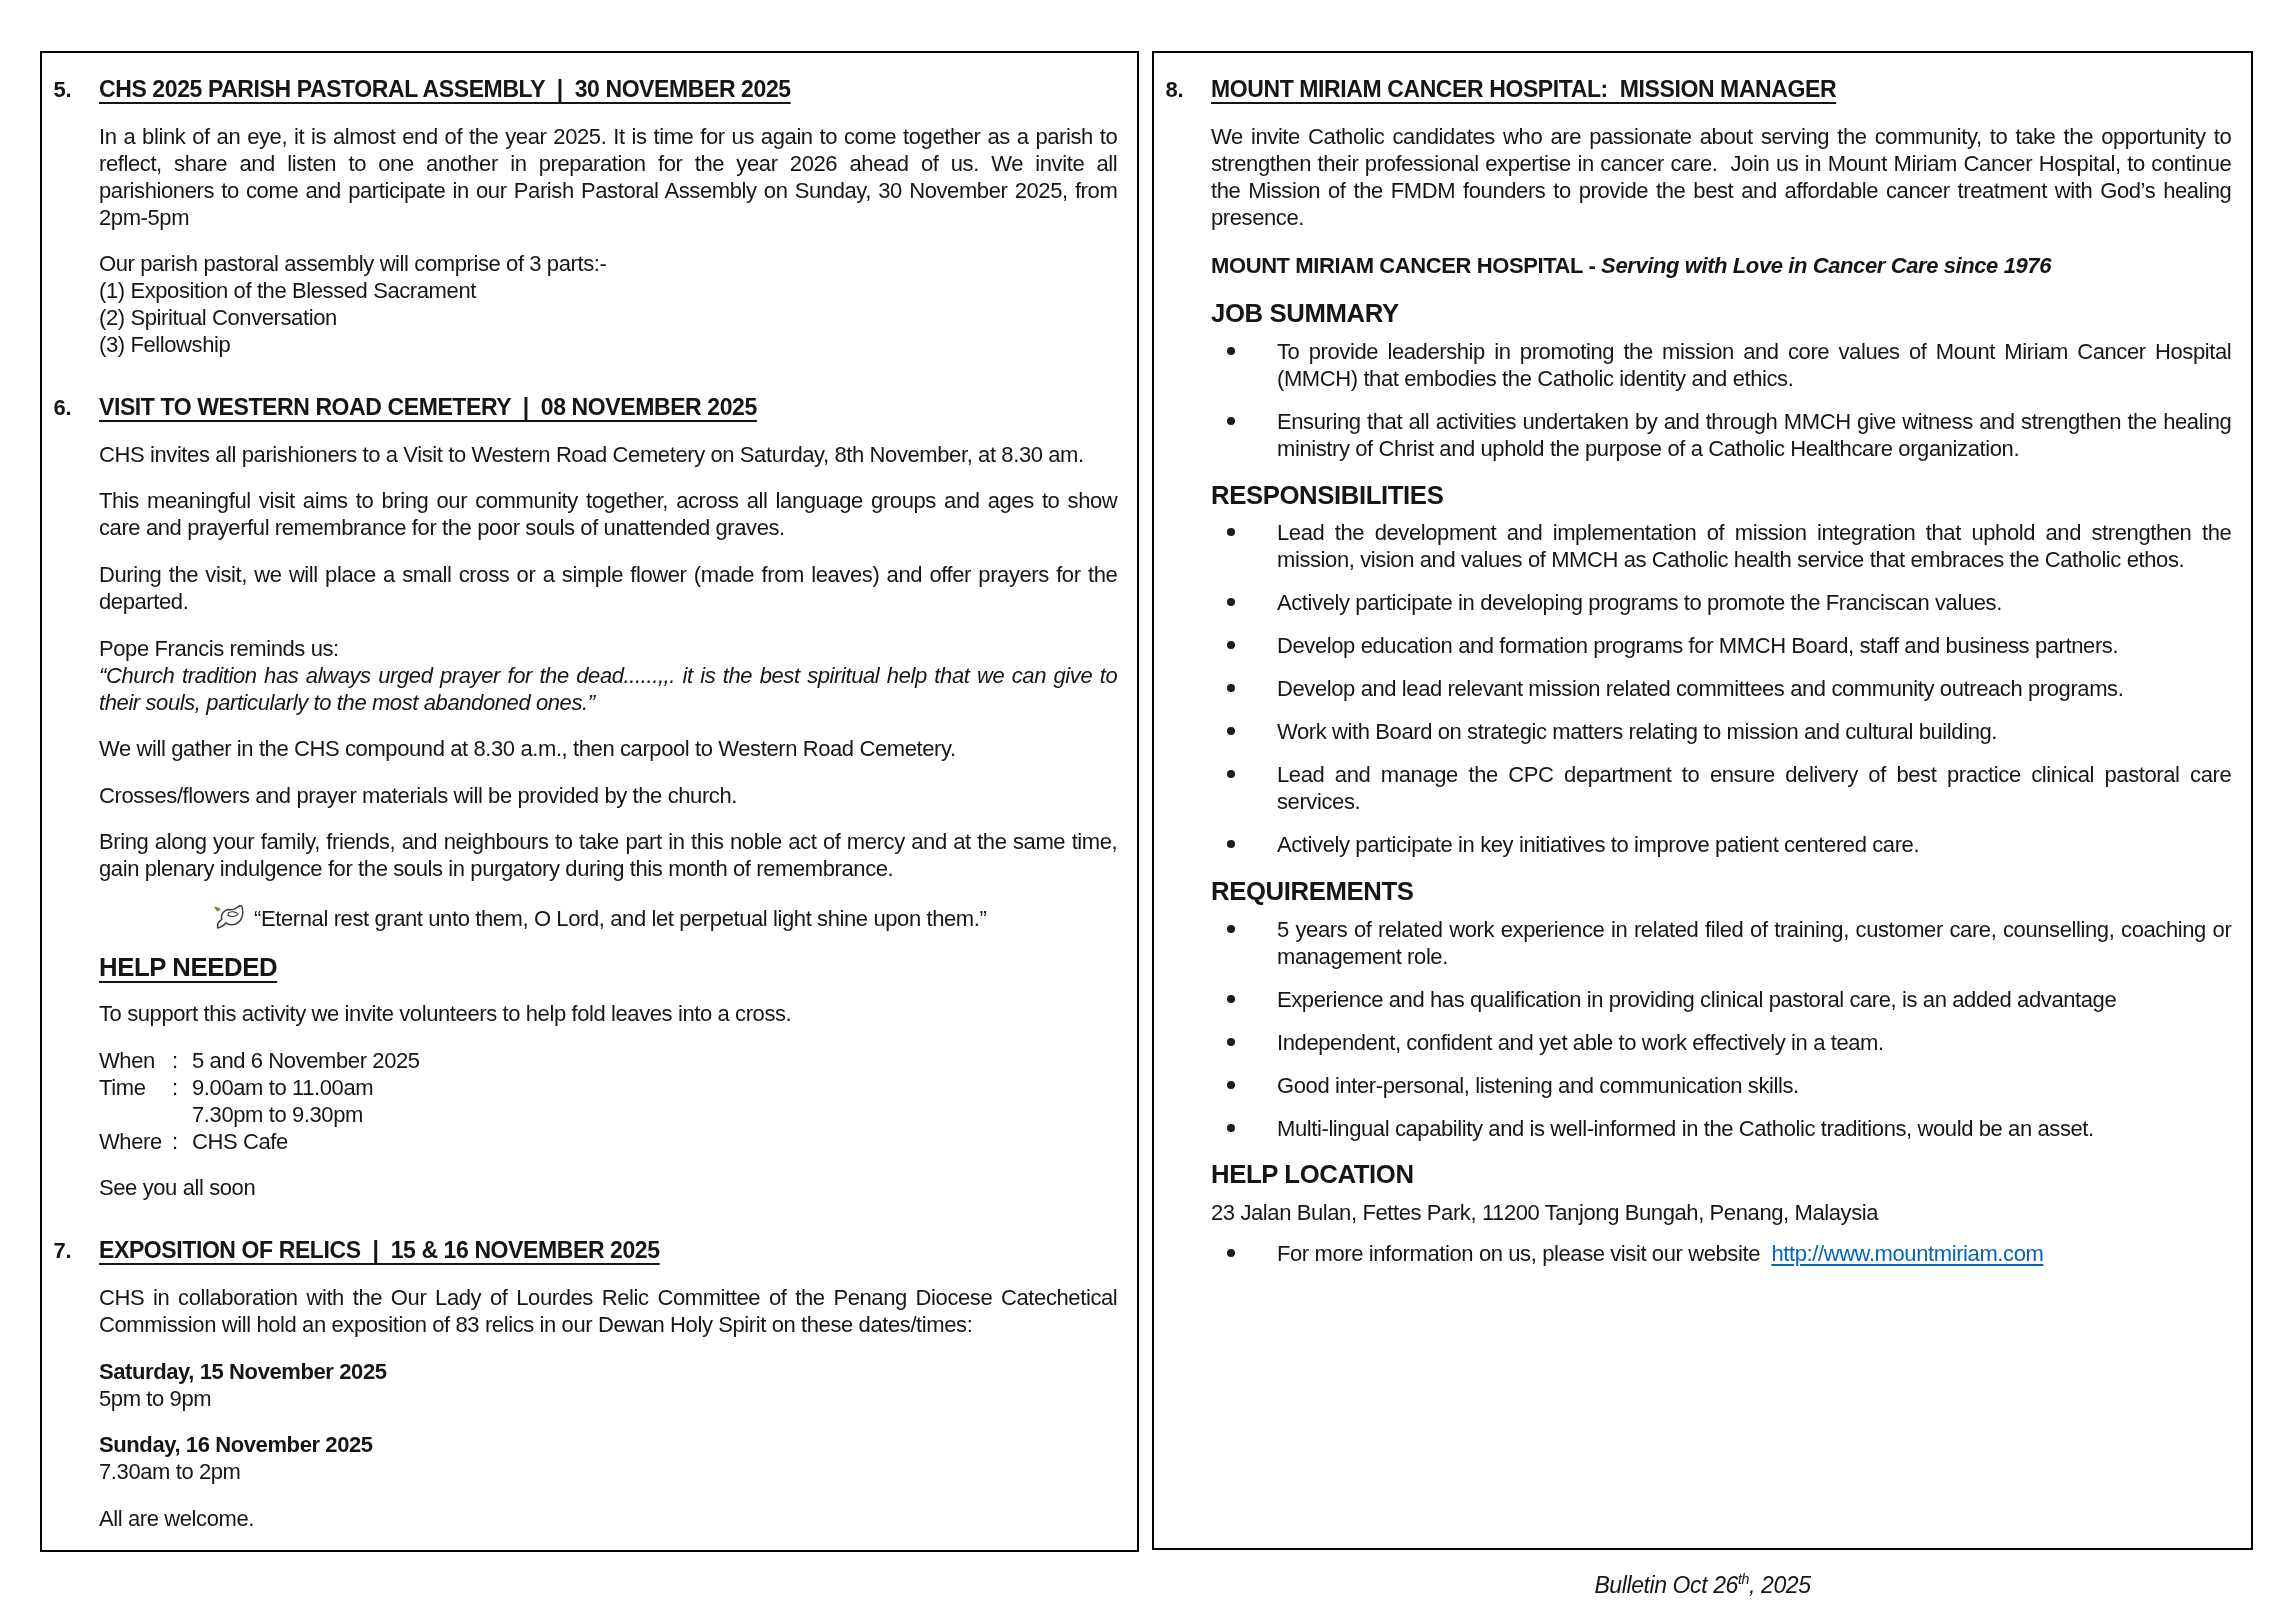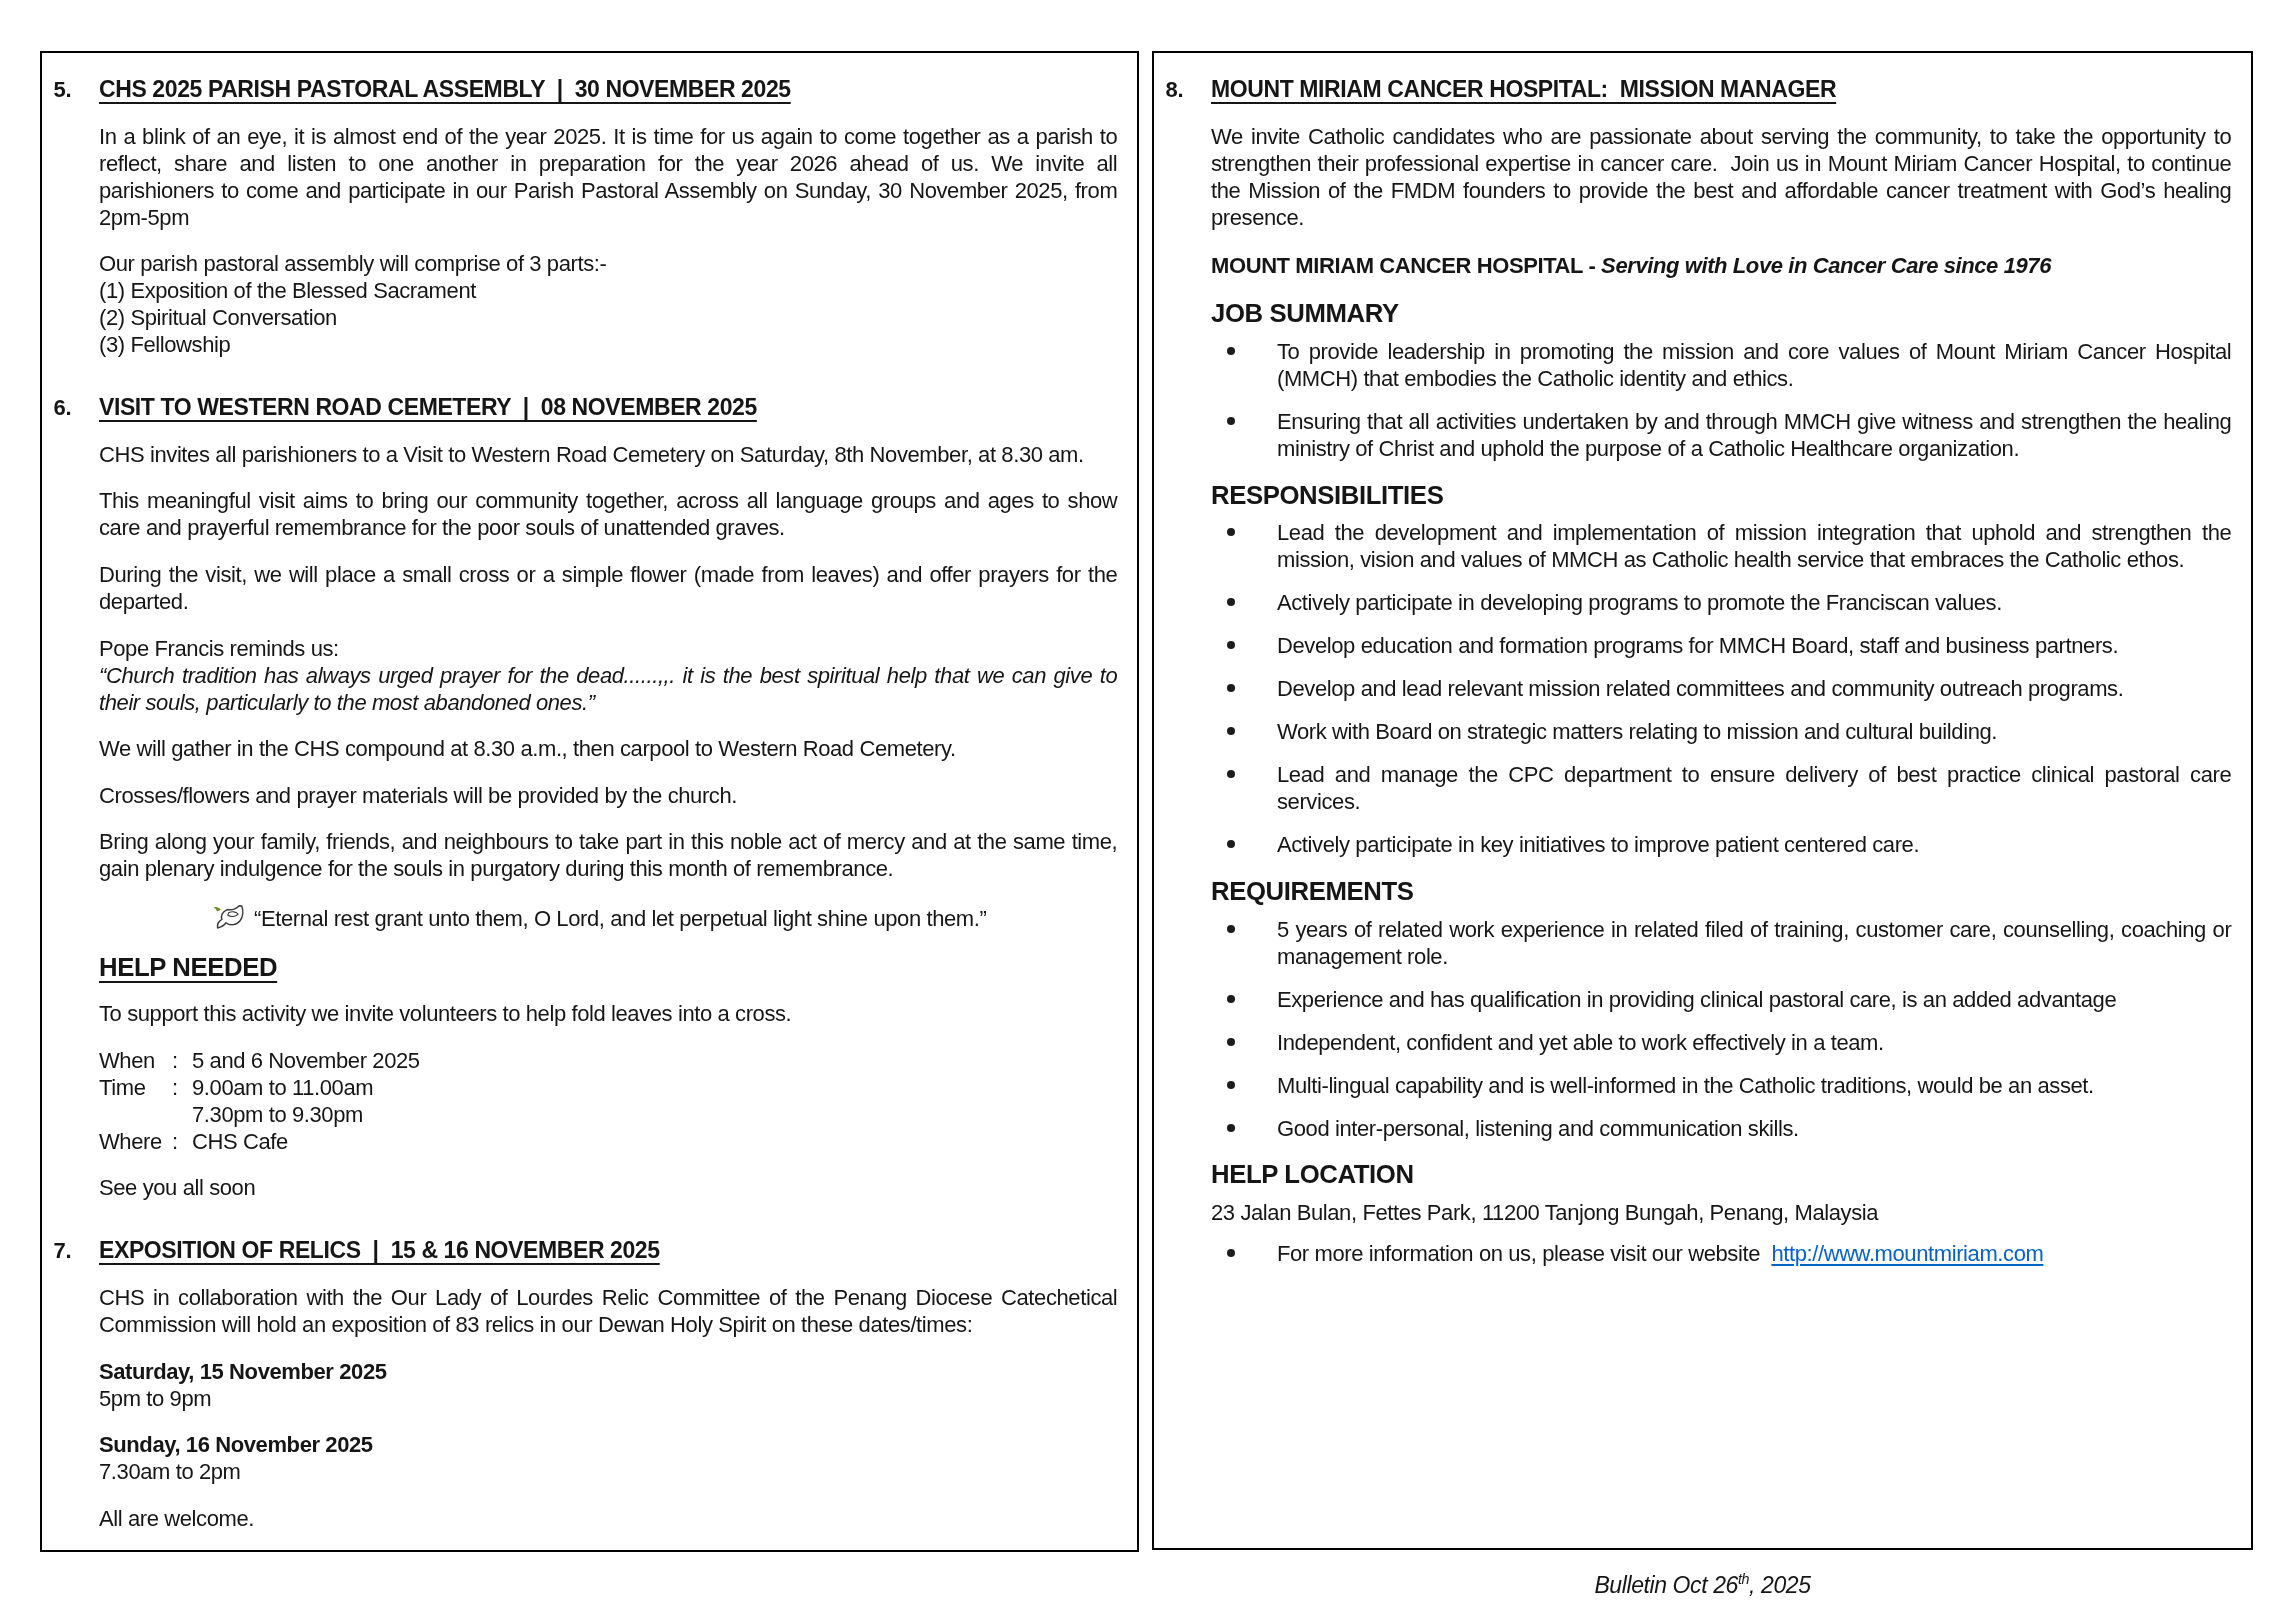--- a/index.html
+++ b/index.html
@@ -195,25 +195,25 @@
           <div class="li">
               <span class="dot"></span>
               <div class="li-text just">Experience and has qualification in providing clinical pastoral care, is an added advantage</div>
             </div>
           <div class="li">
               <span class="dot"></span>
               <div class="li-text just">Independent, confident and yet able to work effectively in a team.</div>
             </div>
           <div class="li">
               <span class="dot"></span>
+              <div class="li-text just">Good inter-personal, listening and communication skills.</div>
+            </div>
+          <div class="li">
+              <span class="dot"></span>
               <div class="li-text just">Multi-lingual capability and is well-informed in the Catholic traditions, would be an asset.</div>
-            </div>
-          <div class="li">
-              <span class="dot"></span>
-              <div class="li-text just">Good inter-personal, listening and communication skills.</div>
             </div>
         </div>
 
         <h3 class="subhead">HELP LOCATION</h3>
         <div class="address">23 Jalan Bulan, Fettes Park, 11200 Tanjong Bungah, Penang, Malaysia</div>
         <div class="list">
           <div class="li">
             <span class="dot"></span>
             <div class="li-text">
               <span>For more information on us, please visit our website &nbsp;</span><a class="link" href="#">http://www.mountmiriam.com</a>

